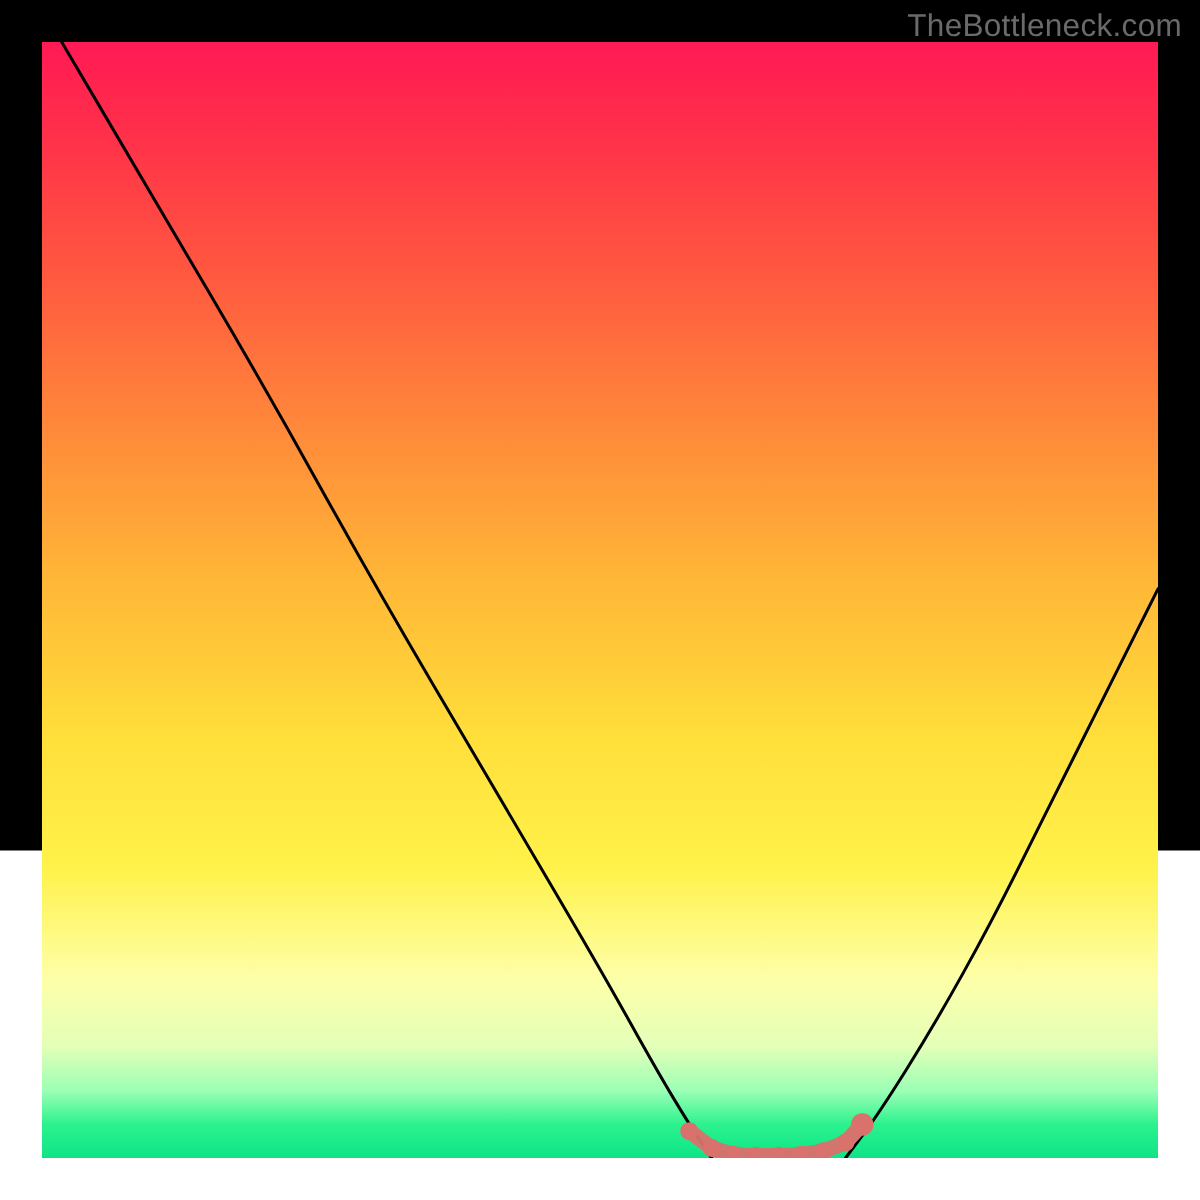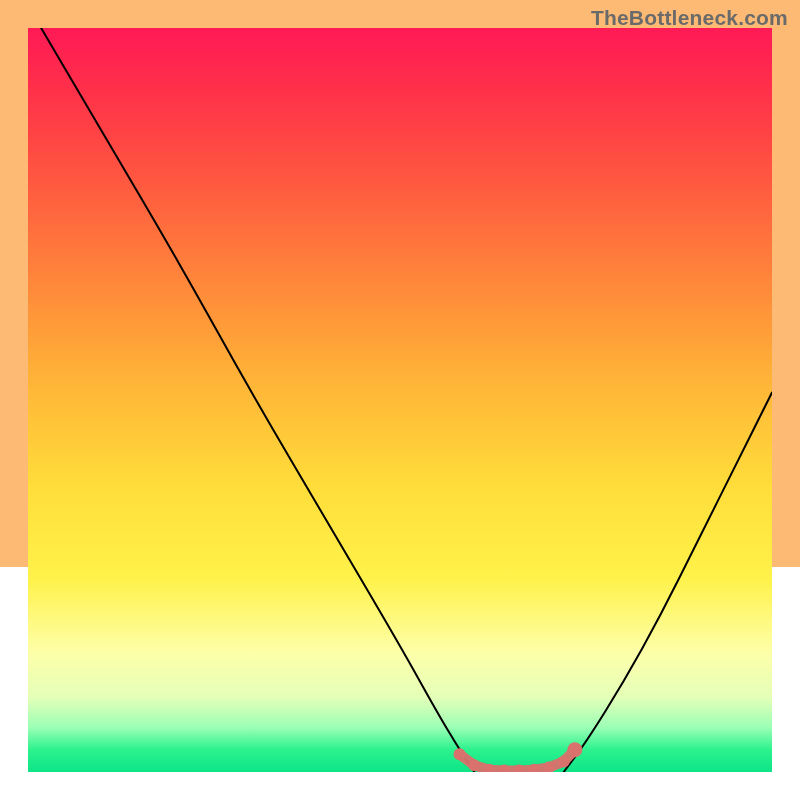--- a/index.html
+++ b/index.html
@@ -1,22 +1,21 @@
 <!DOCTYPE html>
 <html><head>
 <meta charset="utf-8">
 <style>
   * { margin: 0; padding: 0; box-sizing: border-box; }
   html, body { width: 800px; height: 800px; overflow: hidden; }
   .frame {
     width: 800px;
     height: 567px;
-    background: #fdba74;
+    background: #000000;
     position: relative;
-    font-weight: bold;
   }
   .plot {
     position: absolute;
     left: 28px;
     top: 28px;
     width: 744px;
     height: 744px;
     background: linear-gradient(to bottom,
       #ff1a55 0%,
       #ff2f4a 8%,

